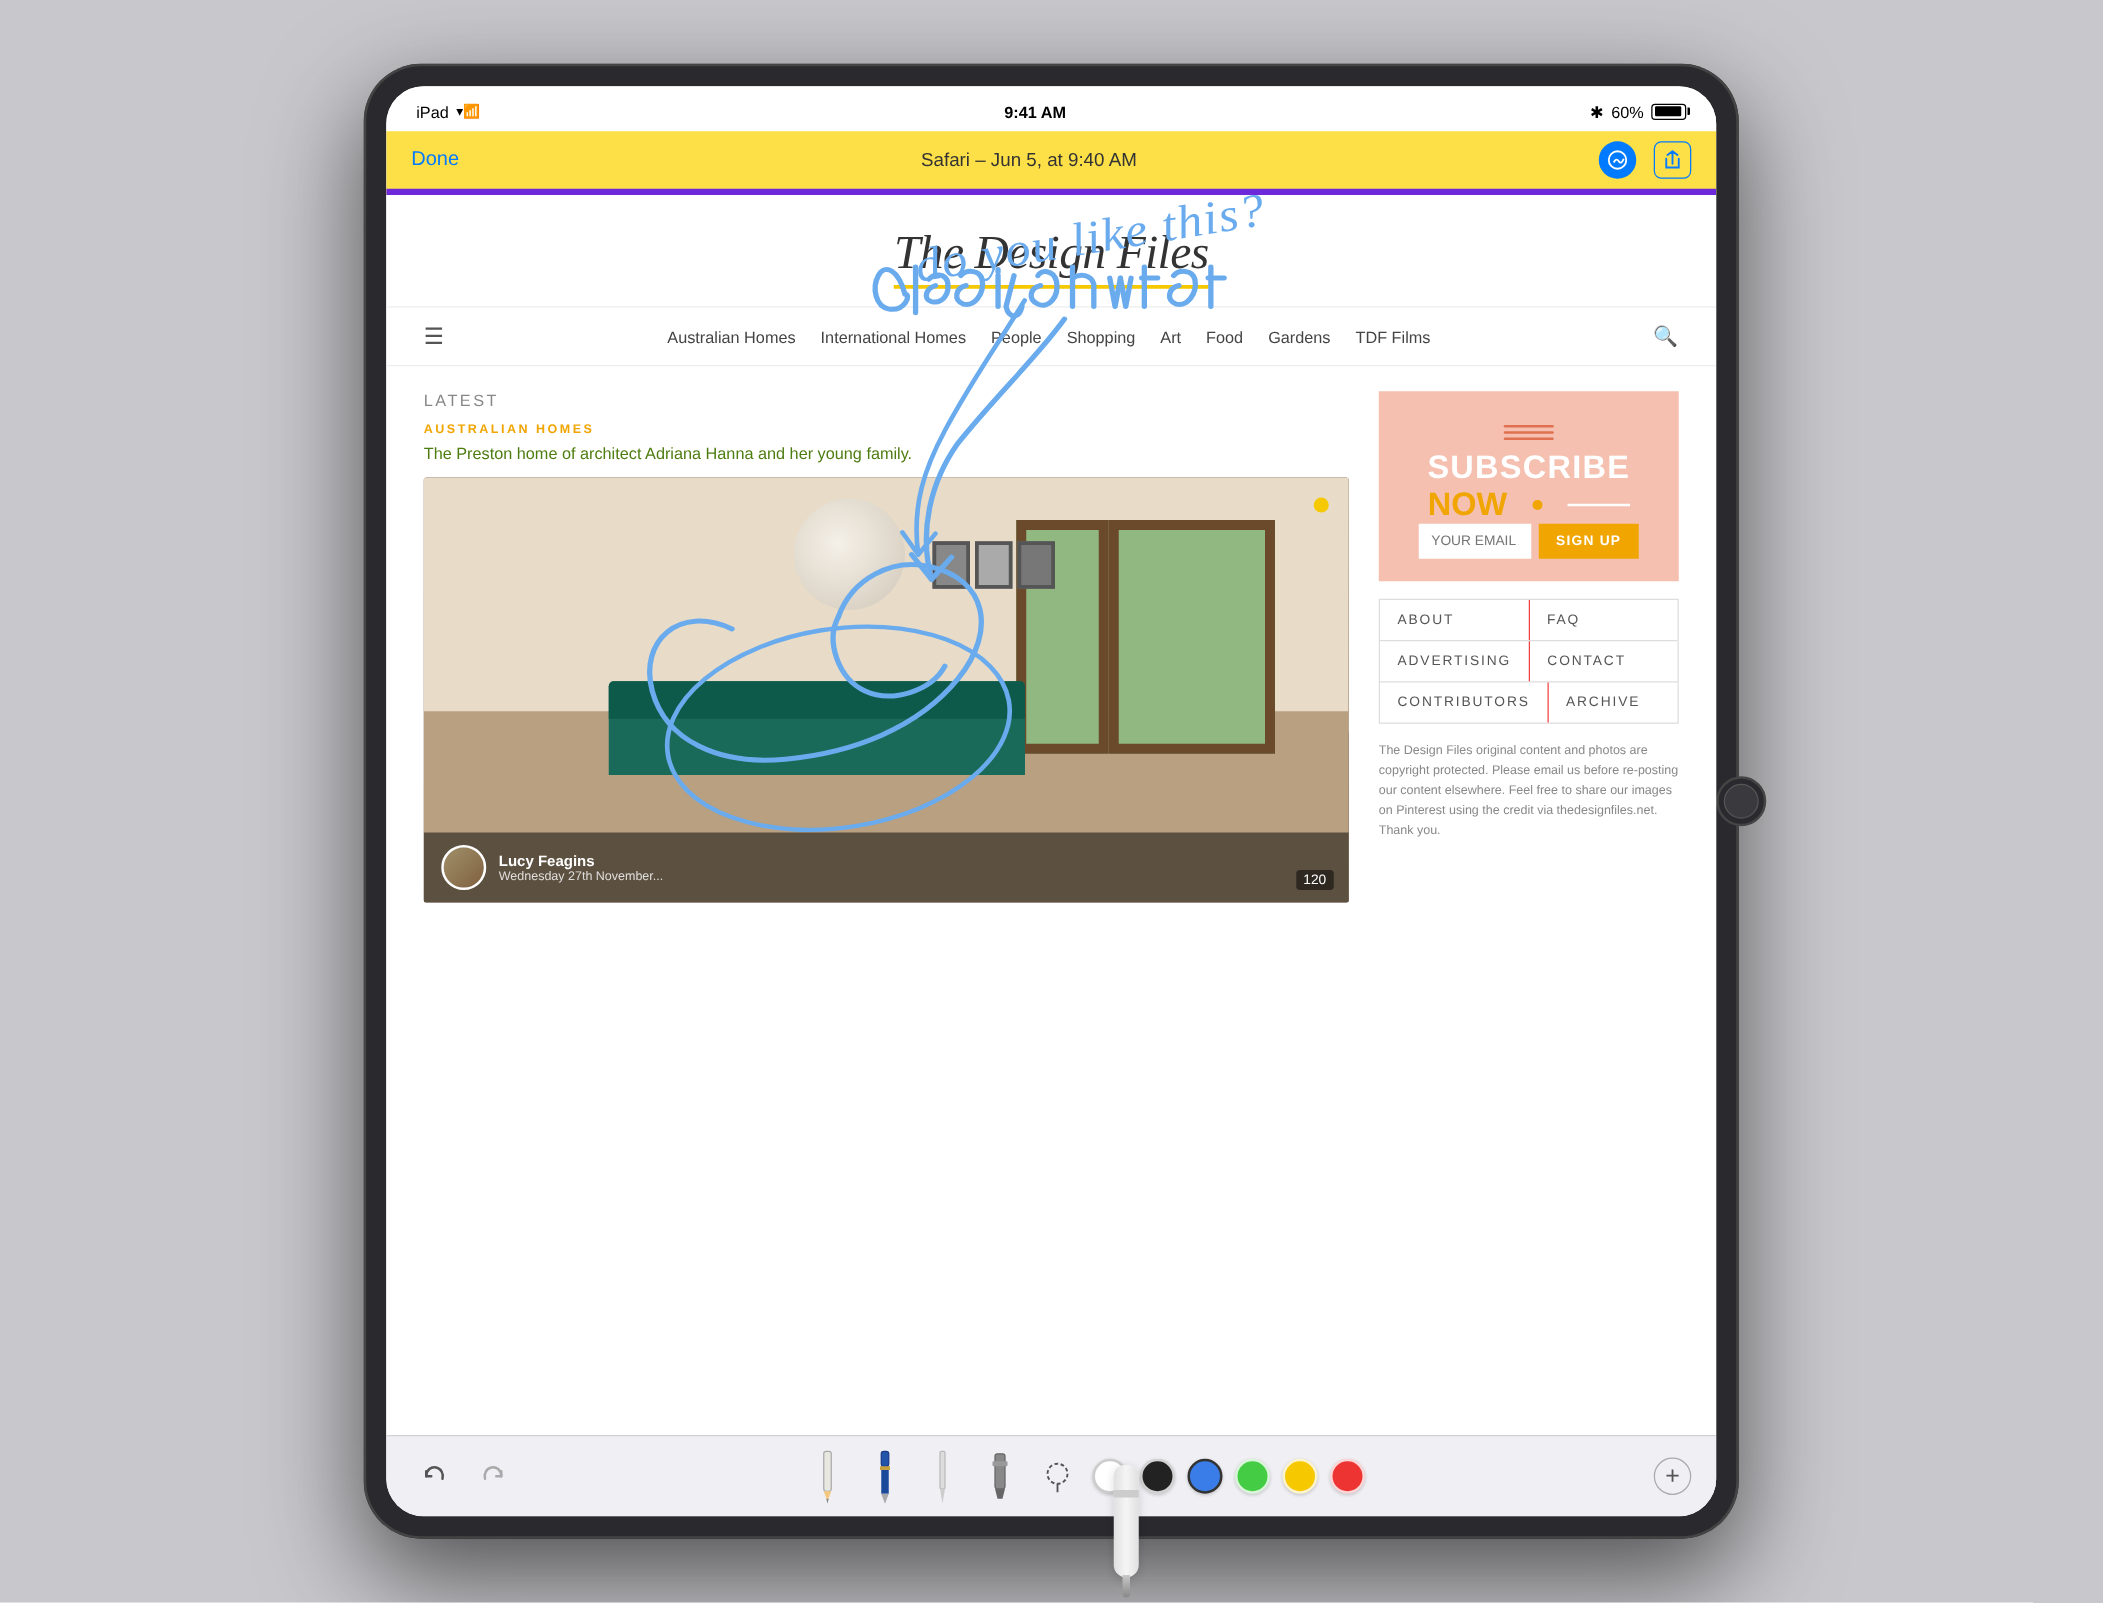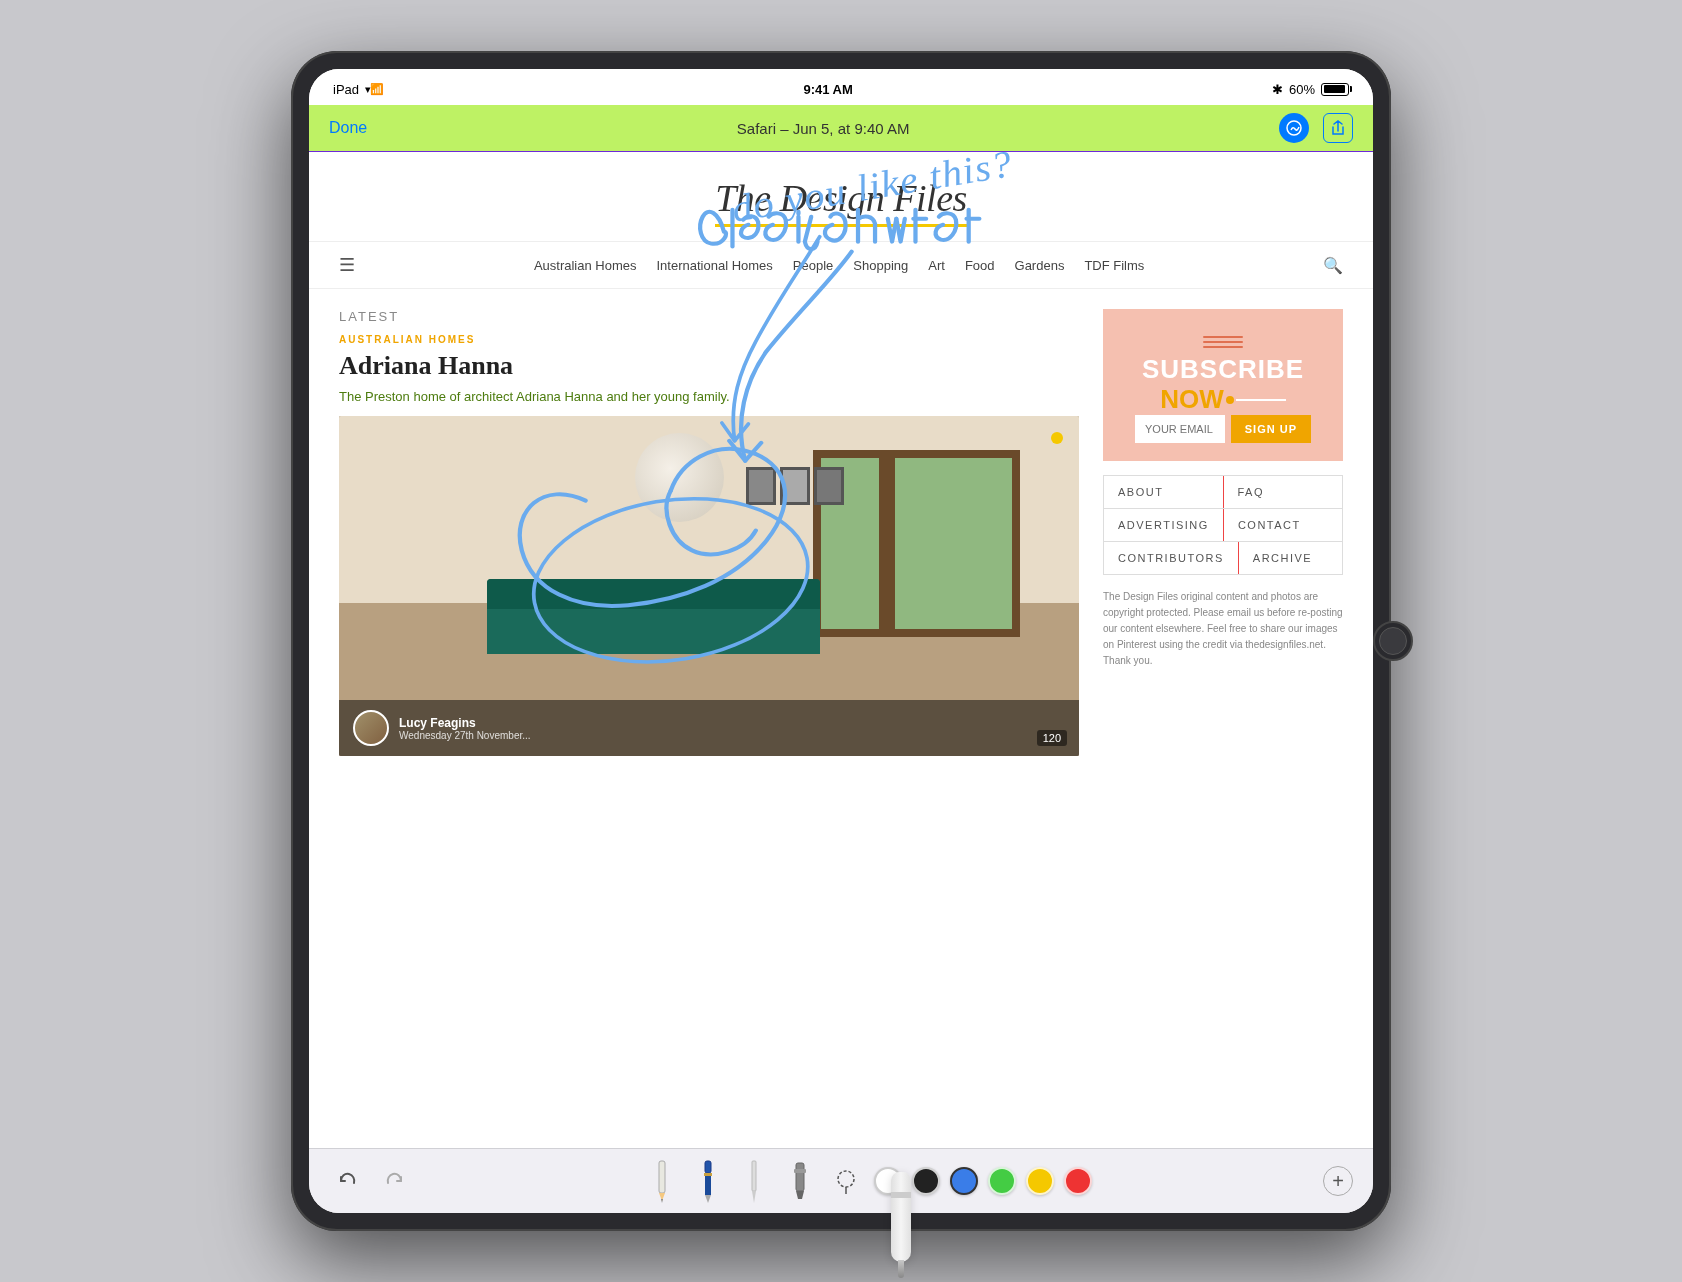--- a/index.html
+++ b/index.html
@@ -51,22 +51,22 @@
     .battery-icon {
       width: 28px; height: 13px; border: 1.5px solid #000; border-radius: 3px; position: relative;
       display: flex; align-items: center; padding: 1.5px;
     }
     .battery-icon::after { content: ''; width: 2px; height: 6px; background: #000; position: absolute; right: -4px; border-radius: 0 1px 1px 0; }
     .battery-fill { background: #000; height: 100%; width: 95%; border-radius: 1px; }
     .wifi-icon { font-size: 11px; }
 
     
     .nav-bar {
-      background: #bef264;
-      border-bottom: 1px solid #6d28d9;
+      background: #fde047;
+      border-bottom: 5px solid #6d28d9;
       padding: 8px 20px;
       display: flex;
       align-items: center;
       justify-content: space-between;
       gap: 40px;
     }
     .nav-done {
       color: #007aff;
       font-size: 16px;
       font-weight: 400;
@@ -267,21 +267,21 @@
       text-transform: uppercase;
       letter-spacing: 1px;
     }
     .subscribe-subtitle {
       font-size: 26px;
       font-weight: 700;
       color: #f0a500;
       text-transform: uppercase;
       display: flex;
       align-items: center;
-      gap: 2px;
+      gap: 20px;
       justify-content: center;
     }
     .subscribe-dot-yellow { width: 8px; height: 8px; background: #f0a500; border-radius: 50%; }
     .subscribe-line-hr { flex: 1; height: 2px; background: #fff; max-width: 50px; }
     .subscribe-input {
       width: 100%;
       padding: 8px 10px;
       font-size: 11px;
       border: none;
       margin-top: 14px;
@@ -515,21 +515,20 @@
         </div>
         <span class="search-icon-nav">🔍</span>
       </div>
 
       <div class="page-layout">
 
         <div class="main-col">
           <div class="latest-label">LATEST</div>
 
           <div class="article-category">AUSTRALIAN HOMES</div>
-          <div class="article-title">Adriana Hanna</div>
           <div class="article-desc">The Preston home of architect Adriana Hanna and her young family.</div>
 
           <div class="article-image-container">
             <div class="room-scene">
               <div class="room-wall"></div>
               <div class="room-floor"></div>
               <div class="room-window"></div>
               <div class="room-window2"></div>
               <div class="lamp-sphere"></div>
               <div class="sofa">

